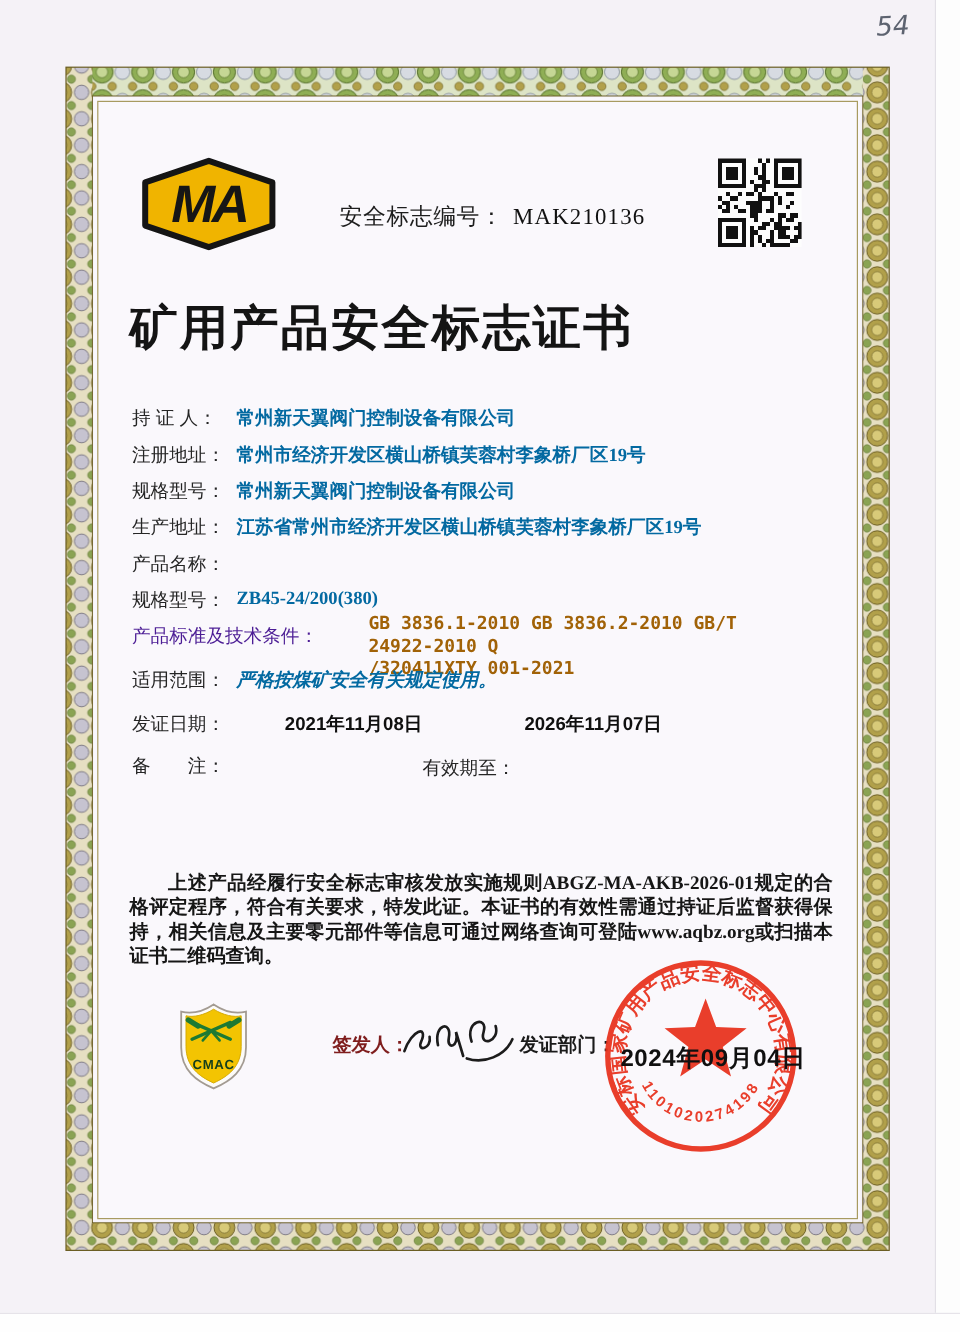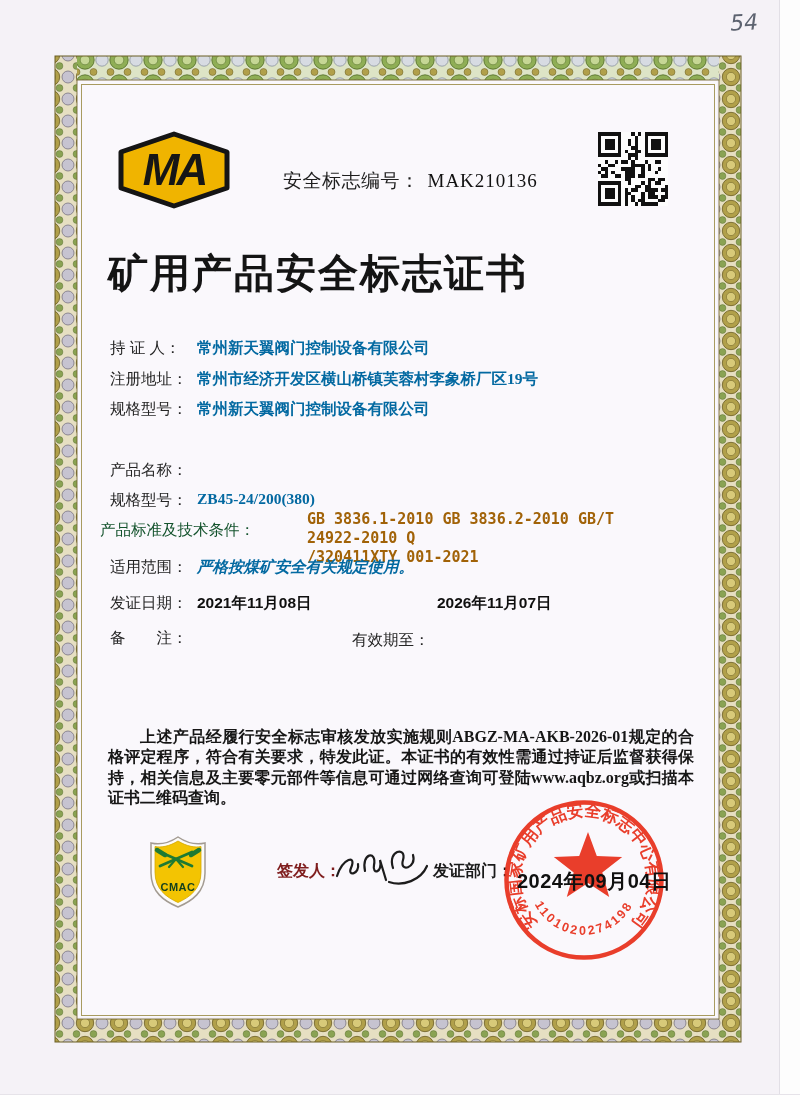--- a/index.html
+++ b/index.html
@@ -19,25 +19,25 @@
   
   .cert-no{left:283px;top:168px;font-size:19px;letter-spacing:.5px;}
   .cert-no .cl{font-family:"Liberation Serif",serif;color:#1d1d1d;}
   .cert-no .cv{font-family:"Liberation Serif",serif;color:#111;margin-left:8px;letter-spacing:1px;}
   .title{left:0;top:246px;width:636px;margin:0;text-align:center;font-size:40px;font-weight:900;
          font-family:"Liberation Serif",serif;letter-spacing:2px;color:#141414;}
   
   .row{left:110px;display:flex;align-items:flex-start;}
   .lbl{flex:none;width:87px;font-size:15.5px;color:#252525;}
   .val{font-size:15.5px;font-weight:700;color:#0369a1;font-family:"Liberation Serif",serif;}
-  .std-lbl{left:100px;top:520px;font-size:15.5px;color:#14532d;}
+  .std-lbl{left:110px;top:520px;font-size:15.5px;color:#4c1d95;}
   .std-val{left:307px;top:510px;width:360px;font-size:15px;line-height:19px;font-weight:700;
            font-family:"DejaVu Sans Mono",monospace;color:#a16207;}
   .dates .dv{font-size:15.5px;font-weight:700;color:#0f0f0f;}
-  .dates .iv{width:155px;}
+  .dates .iv{width:155px;text-align:right;}
   .dates .vl{width:85px;font-size:15.5px;color:#252525;margin-top:37px;}
   .remark{left:110px;top:628px;font-size:15.5px;color:#252525;}
   .statement{left:108px;top:727px;width:586px;font-size:16px;line-height:20.4px;text-align:justify;
              text-indent:2em;font-weight:700;font-family:"Liberation Serif",serif;color:#161616;}
   
   .signer{left:277px;top:861px;font-size:16px;font-weight:700;color:#7f1d1d;font-family:Liberation Mono, monospace;}
   .dept{left:433px;top:861px;font-size:16px;font-weight:700;color:#1a1a1a;}
   .seal-wrap{left:498px;top:792px;opacity:.93;z-index:5;}
   .seal-date{left:517px;top:868px;font-size:20px;font-weight:700;color:#101010;z-index:6;letter-spacing:.5px;}
   svg text{user-select:none;}
@@ -228,20 +228,24 @@
     <span class="val">常州新天翼阀门控制设备有限公司</span>
   </div>
   <div class="abs row" style="top:369px">
     <span class="lbl">注册地址：</span>
     <span class="val">常州市经济开发区横山桥镇芙蓉村李象桥厂区19号</span>
   </div>
   <div class="abs row" style="top:399px">
     <span class="lbl">规格型号：</span>
     <span class="val">常州新天翼阀门控制设备有限公司</span>
   </div>
+  <div class="abs row" style="top:429px">
+    <span class="lbl">生产地址：</span>
+    <span class="val">江苏省常州市经济开发区横山桥镇芙蓉村李象桥厂区19号</span>
+  </div>
   <div class="abs row" style="top:460px">
     <span class="lbl">产品名称：</span>
   </div>
   <div class="abs row" style="top:490px">
     <span class="lbl">规格型号：</span>
     <span class="val">ZB45-24/200(380)</span>
   </div>
 
   <div class="abs std-lbl">产品标准及技术条件：</div>
   <div class="abs std-val">

